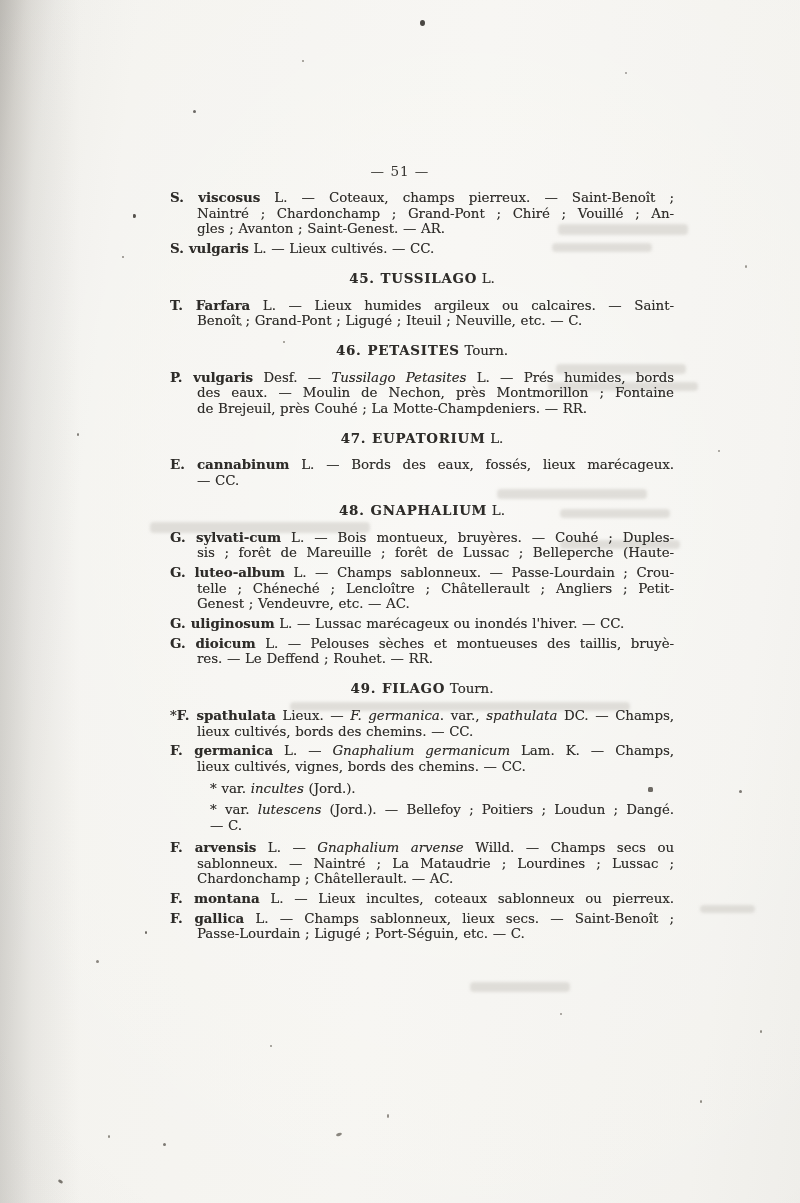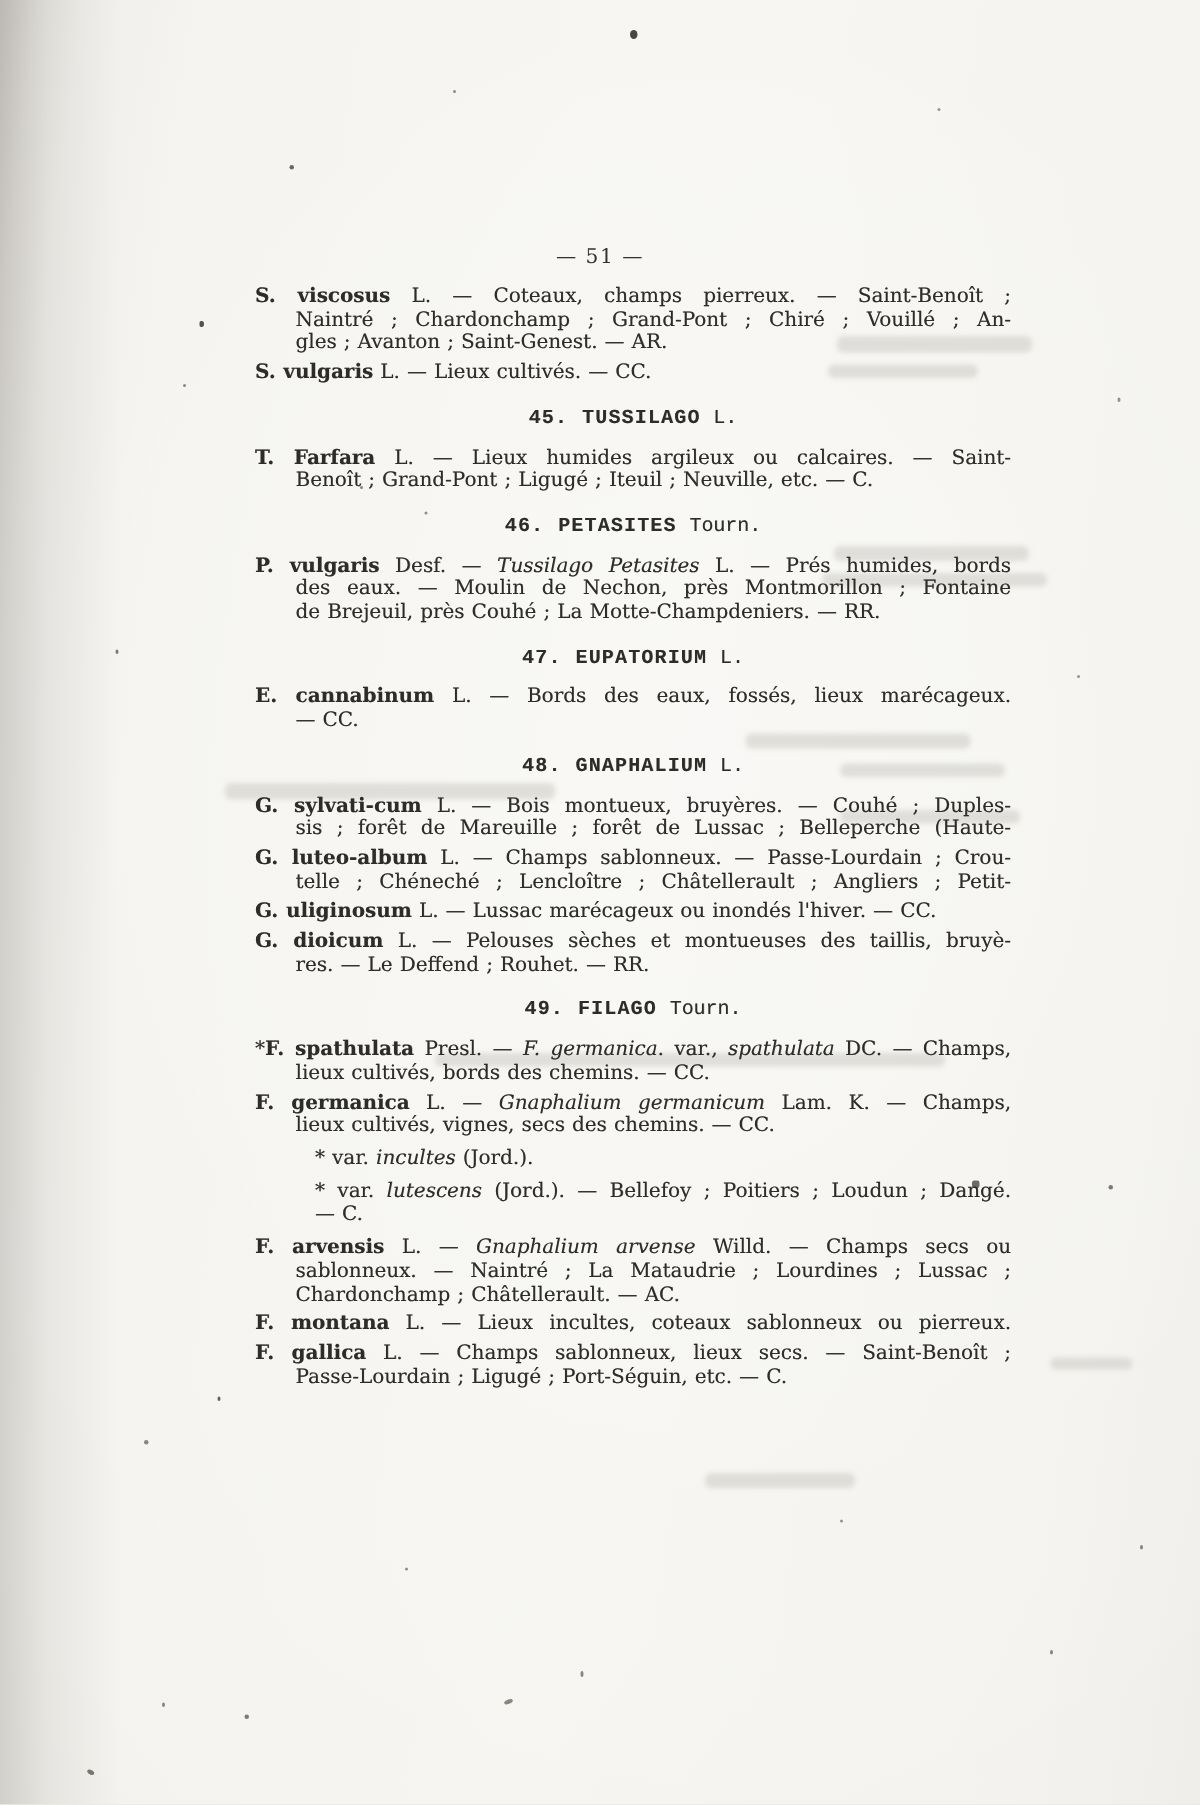--- a/index.html
+++ b/index.html
@@ -29,21 +29,21 @@
     position: absolute; top: 186px; left: 170px; width: 504px;
     font-size: 13.3px; line-height: 15.7px;
     text-shadow: 0.2px 0.2px 0 rgba(46,44,41,0.45);
     word-spacing: 0.5px;
   }
   .block { margin: 4px 0; }
   .line { text-align: justify; text-align-last: justify; }
   .line.last { text-align-last: left; }
   .entry { padding-left: 27px; }
   .entry .line.first { text-indent: -27px; }
-  .heading { margin: 14px 0 11px; padding-left: 0; font-family: Liberation Mono, monospace; }
+  .heading { margin: 14px 0 11px; padding-left: 0; }
   .heading .line { text-align: center; text-align-last: center; }
   .heading .seg-b { letter-spacing: 0.8px; }
   .variety { margin-left: 40px; margin-top: 6px; margin-bottom: 6px; }
   .seg-b { font-weight: bold; }
   .seg-i { font-style: italic; }
   .seg-n { font-weight: normal; font-style: normal; }
   .speck { position: absolute; border-radius: 50%; pointer-events: none; }
   .smudge {
     position: absolute; background: #c9c6c0; opacity: 0.5;
     filter: blur(1.8px); border-radius: 4px; pointer-events: none;
@@ -128,38 +128,39 @@
       <div class="block heading">
         <div class="line first last"><span class="seg-b">48. GNAPHALIUM</span><span class="seg-n"> L.</span></div>
       </div>
       <div class="block entry">
         <div class="line first"><span class="seg-b">G. sylvati-cum</span><span class="seg-n"> L. — Bois montueux, bruyères. — Couhé ; Duples-</span></div>
         <div class="line"><span class="seg-n">sis ; forêt de Mareuille ; forêt de Lussac ; Belleperche (Haute-</span></div>
       </div>
       <div class="block entry">
         <div class="line first"><span class="seg-b">G. luteo-album</span><span class="seg-n"> L. — Champs sablonneux. — Passe-Lourdain ; Crou-</span></div>
         <div class="line"><span class="seg-n">telle ; Chéneché ; Lencloître ; Châtellerault ; Angliers ; Petit-</span></div>
+        <div class="line last"><span class="seg-n">Genest ; Vendeuvre, etc. — AC.</span></div>
       </div>
       <div class="block entry">
         <div class="line first last"><span class="seg-b">G. uliginosum</span><span class="seg-n"> L. — Lussac marécageux ou inondés l'hiver. — CC.</span></div>
       </div>
       <div class="block entry">
         <div class="line first"><span class="seg-b">G. dioicum</span><span class="seg-n"> L. — Pelouses sèches et montueuses des taillis, bruyè-</span></div>
         <div class="line last"><span class="seg-n">res. — Le Deffend ; Rouhet. — RR.</span></div>
       </div>
       <div class="block heading">
         <div class="line first last"><span class="seg-b">49. FILAGO</span><span class="seg-n"> Tourn.</span></div>
       </div>
       <div class="block entry">
-        <div class="line first"><span class="seg-n">*</span><span class="seg-b">F. spathulata</span><span class="seg-n"> Presl. — </span><span class="seg-i">F. germanica</span><span class="seg-n">. var., </span><span class="seg-i">spathulata</span><span class="seg-n"> DC. — Champs,</span></div>
+        <div class="line first"><span class="seg-n">*</span><span class="seg-b">F. spathulata</span><span class="seg-n"> Lieux. — </span><span class="seg-i">F. germanica</span><span class="seg-n">. var., </span><span class="seg-i">spathulata</span><span class="seg-n"> DC. — Champs,</span></div>
         <div class="line last"><span class="seg-n">lieux cultivés, bords des chemins. — CC.</span></div>
       </div>
       <div class="block entry">
         <div class="line first"><span class="seg-b">F. germanica</span><span class="seg-n"> L. — </span><span class="seg-i">Gnaphalium germanicum</span><span class="seg-n"> Lam. K. — Champs,</span></div>
-        <div class="line last"><span class="seg-n">lieux cultivés, vignes, secs des chemins. — CC.</span></div>
+        <div class="line last"><span class="seg-n">lieux cultivés, vignes, bords des chemins. — CC.</span></div>
       </div>
       <div class="block variety">
         <div class="line first last"><span class="seg-n">* var. </span><span class="seg-i">incultes</span><span class="seg-n"> (Jord.).</span></div>
       </div>
       <div class="block variety">
         <div class="line first"><span class="seg-n">* var. </span><span class="seg-i">lutescens</span><span class="seg-n"> (Jord.). — Bellefoy ; Poitiers ; Loudun ; Dangé.</span></div>
         <div class="line last"><span class="seg-n">— C.</span></div>
       </div>
       <div class="block entry">
         <div class="line first"><span class="seg-b">F. arvensis</span><span class="seg-n"> L. — </span><span class="seg-i">Gnaphalium arvense</span><span class="seg-n"> Willd. — Champs secs ou</span></div>

